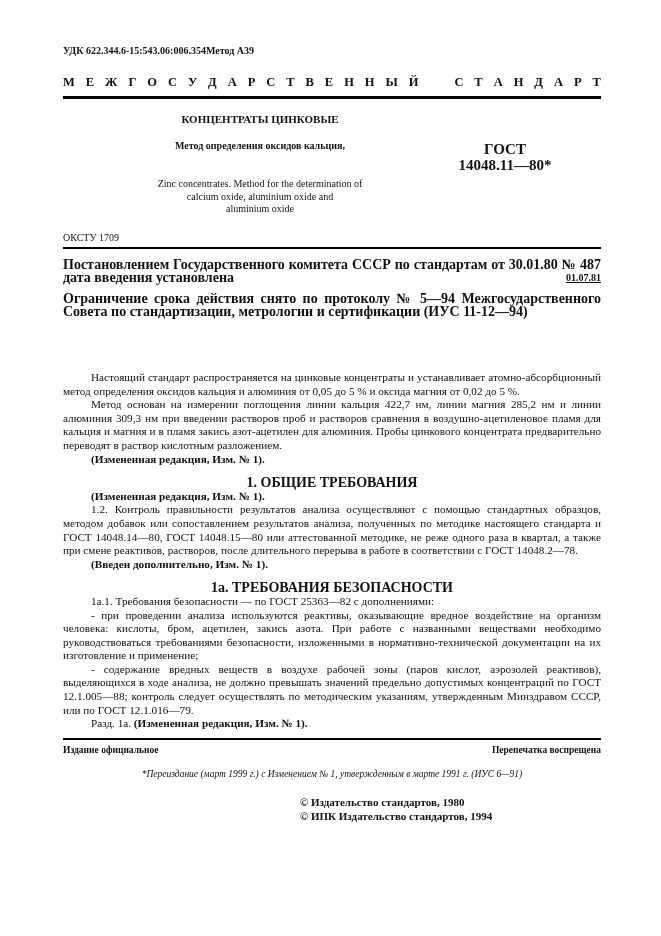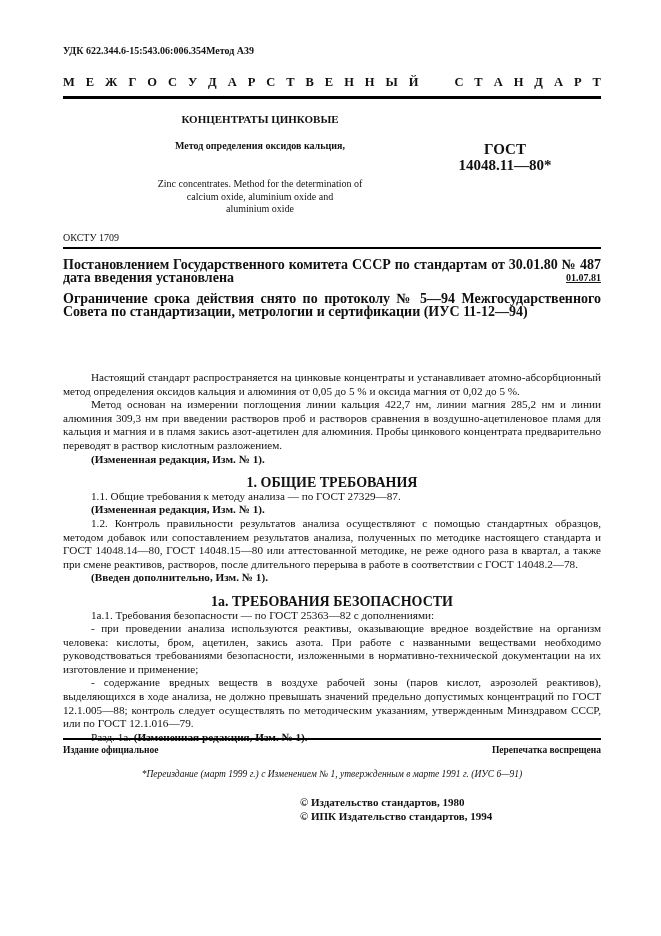--- a/index.html
+++ b/index.html
@@ -84,21 +84,20 @@
 <div class="para-b" style="top:258px">Постановлением Государственного комитета СССР по стандартам от 30.01.80 № 487 дата введения установлена</div>
 <div class="date">01.07.81</div>
 <div class="para-b" style="top:292px">Ограничение срока действия снято по протоколу № 5—94 Межгосударственного Совета по стандартизации, метрологии и сертификации (ИУС 11-12—94)</div>
 
 <div class="body-text" style="top:340px">
   <p>Настоящий стандарт распространяется на цинковые концентраты и устанавливает атомно-абсорбционный метод определения оксидов кальция и алюминия от 0,05 до 5 % и оксида магния от 0,02 до 5 %.</p>
   <p>Метод основан на измерении поглощения линии кальция 422,7 нм, линии магния 285,2 нм и линии алюминия 309,3 нм при введении растворов проб и растворов сравнения в воздушно-ацетиленовое пламя для кальция и магния и в пламя закись азот-ацетилен для алюминия. Пробы цинкового концентрата предварительно переводят в раствор кислотным разложением.</p>
   <p class="ind-b">(Измененная редакция, Изм. № 1).</p>
 
   <p class="sec-h" style="margin-top:10px">1. ОБЩИЕ ТРЕБОВАНИЯ</p>
-  <p>1.1. Общие требования к методу анализа — по ГОСТ 27329—87.</p>
   <p class="ind-b">(Измененная редакция, Изм. № 1).</p>
   <p>1.2. Контроль правильности результатов анализа осуществляют с помощью стандартных образцов, методом добавок или сопоставлением результатов анализа, полученных по методике настоящего стандарта и ГОСТ 14048.14—80, ГОСТ 14048.15—80 или аттестованной методике, не реже одного раза в квартал, а также при смене реактивов, растворов, после длительного перерыва в работе в соответствии с ГОСТ 14048.2—78.</p>
   <p class="ind-b">(Введен дополнительно, Изм. № 1).</p>
 
   <p class="sec-h" style="margin-top:10px">1а. ТРЕБОВАНИЯ БЕЗОПАСНОСТИ</p>
   <p>1а.1. Требования безопасности — по ГОСТ 25363—82 с дополнениями:</p>
   <p>- при проведении анализа используются реактивы, оказывающие вредное воздействие на организм человека: кислоты, бром, ацетилен, закись азота. При работе с названными веществами необходимо руководствоваться требованиями безопасности, изложенными в нормативно-технической документации на их изготовление и применение;</p>
   <p>- содержание вредных веществ в воздухе рабочей зоны (паров кислот, аэрозолей реактивов), выделяющихся в ходе анализа, не должно превышать значений предельно допустимых концентраций по ГОСТ 12.1.005—88; контроль следует осуществлять по методическим указаниям, утвержденным Минздравом СССР, или по ГОСТ 12.1.016—79.</p>
   <p>
     <span>Разд. 1а.</span>

